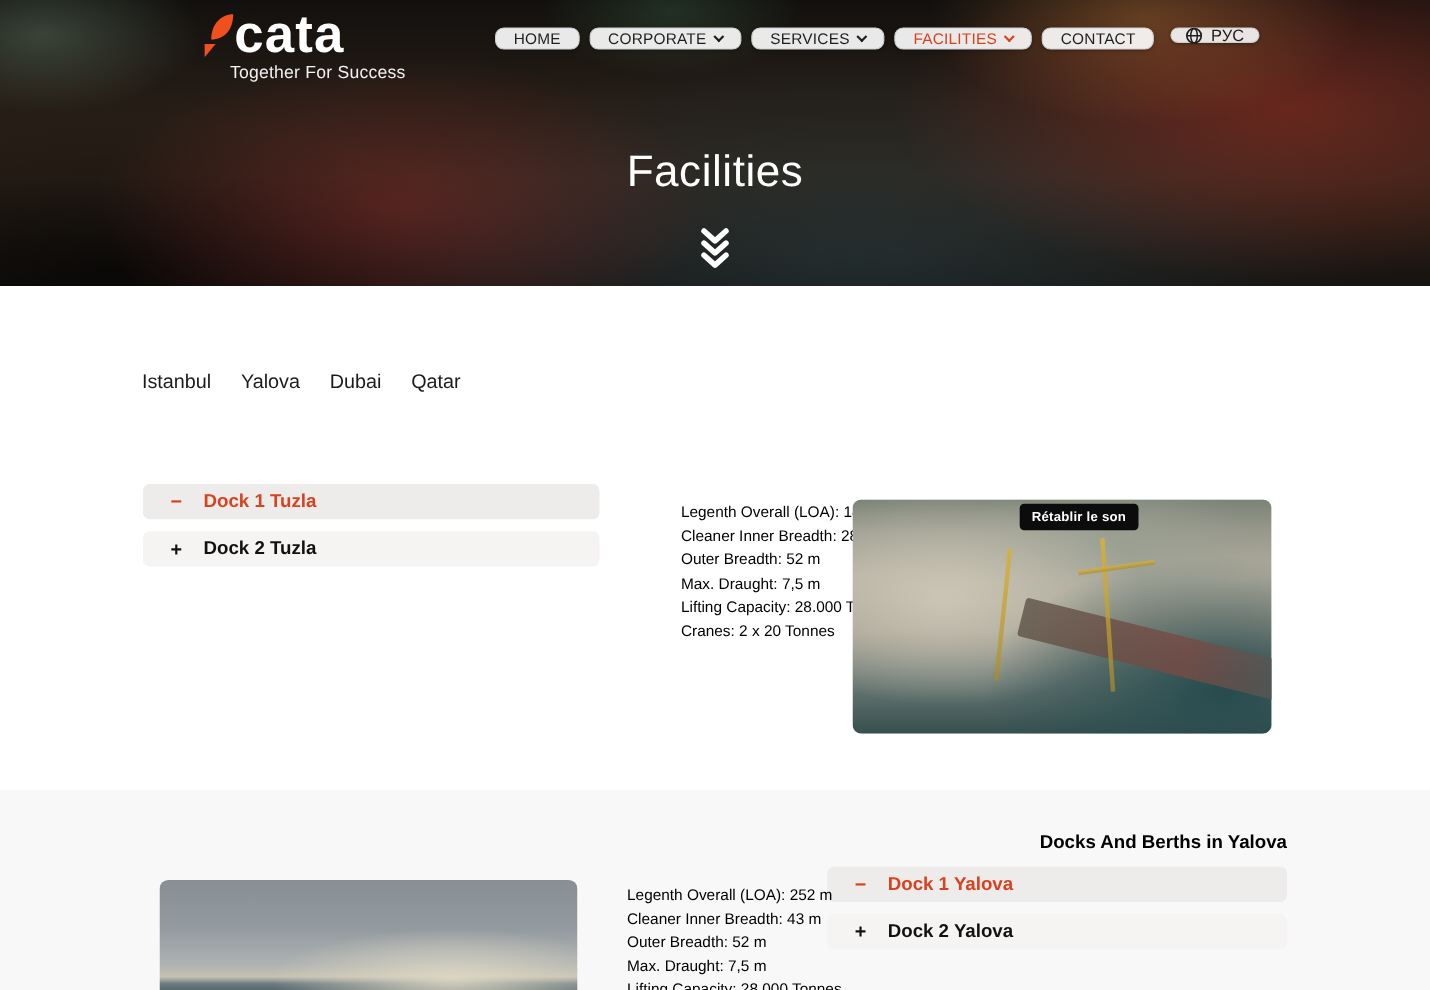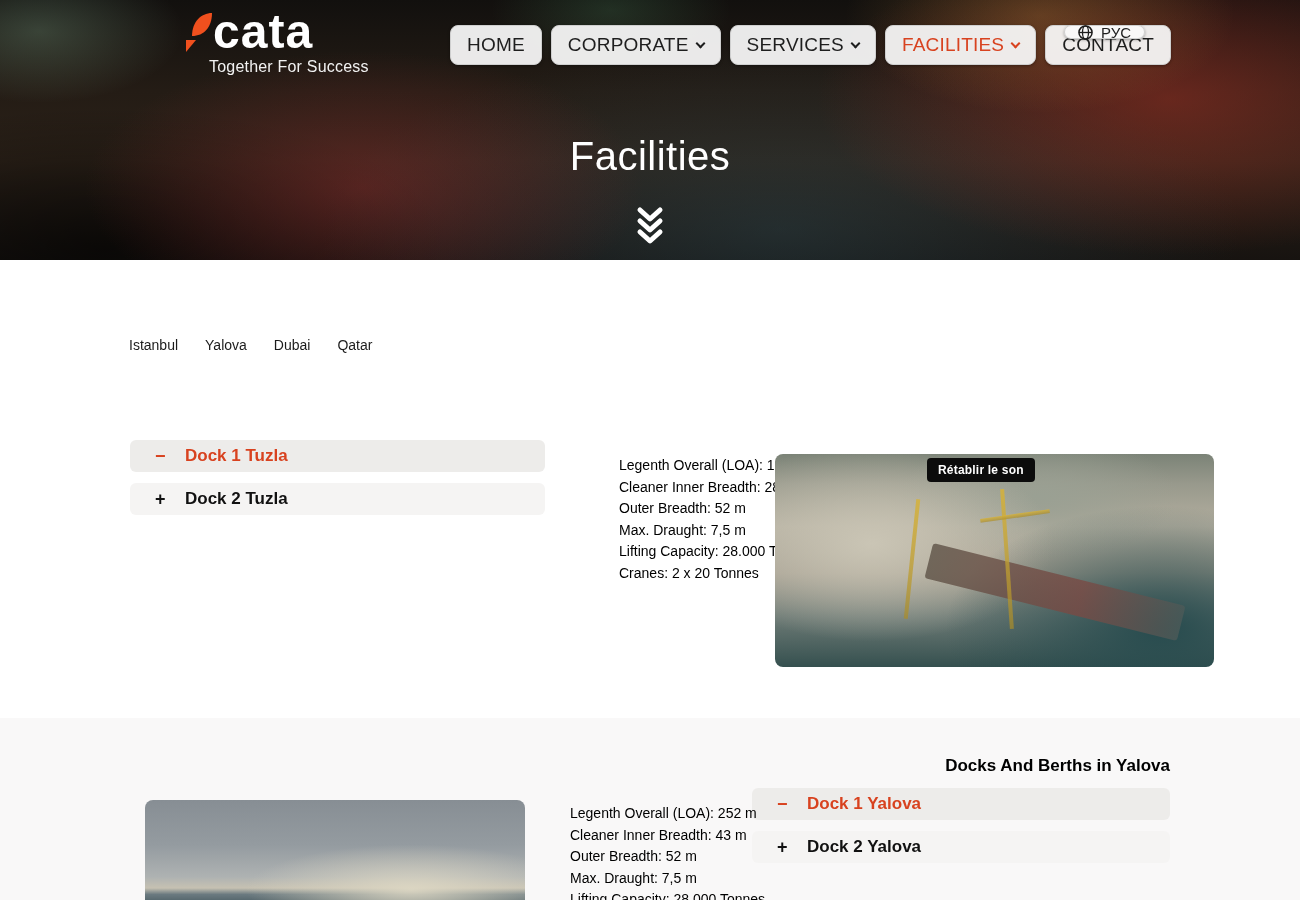--- a/index.html
+++ b/index.html
@@ -21,42 +21,42 @@
       linear-gradient(180deg, #12100e 0%, #241c15 35%, #2b2118 62%, #171310 100%);
   }
   .logo { position:absolute; left:183px; top:4px; color:#fff;text-align:right; }
   .logo-row { display:flex; align-items:flex-start; }
   .logo-mark { width:30px; height:46px; margin-top:6px; }
   .logo-word { font-size:48px; font-weight:700; letter-spacing:1px; line-height:56px; color:#fff; }
   .logo-tag { font-size:16px; font-weight:400; color:#f2f2f2; margin-top:-2px; margin-left:26px; letter-spacing:0.2px; }
 
   .nav { position:absolute; left:450px; top:25px; display:flex; gap:9px; }
   .nav-btn {
-    height:40px; display:flex; align-items:center; padding:0 16px;
+    height:20px; display:flex; align-items:center; padding:0 16px;
     background:rgba(250,250,250,0.93); border:1px solid #cfcfcf; border-radius:8px;
-    font-size:19px; color:#1e1e1e; letter-spacing:0.2px; cursor:pointer;
+    font-size:14px; color:#1e1e1e; letter-spacing:0.2px; cursor:pointer;
     box-shadow:0 1px 3px rgba(0,0,0,0.35); white-space:nowrap;
   }
   .nav-btn.active { color:#d8421f; }
   .chev { width:7px; height:7px; border-right:2px solid currentColor; border-bottom:2px solid currentColor;
           transform:rotate(45deg); display:inline-block; margin-left:8px; margin-top:-4px; }
 
   .lang-btn {
     position:absolute; left:1064px; top:25px; height:14px; display:flex; align-items:center; gap:8px;
     padding:0 13px; background:rgba(250,250,250,0.90); border:1px solid #cfcfcf; border-radius:8px;
     font-size:15px; color:#1e1e1e; cursor:pointer; box-shadow:0 1px 3px rgba(0,0,0,0.35);
   }
 
   .hero-title { position:absolute; left:0; top:134px; width:1300px; text-align:center;
     font-size:40px; font-weight:300; color:#fff; letter-spacing:0.5px; }
   .scroll-chevrons { position:absolute; left:634px; top:206px; cursor:pointer; }
 
   
   .tabs { position:absolute; left:129px; top:337px; display:flex; gap:27px; }
-  .tab { font-size:14px; color:#1b1b1b; font-weight:500; cursor:pointer; }
+  .tab { font-size:18px; color:#1b1b1b; font-weight:500; cursor:pointer; }
 
   
   .heading-ist { position:absolute; left:130px; top:406px; font-size:17px; font-weight:700; color:#000; }
 
   .accordion { position:absolute; width:415px; }
   .accordion-ist { left:130px; top:440px; }
   .acc-item {
     height:32px; border-radius:6px; display:flex; align-items:center;
     padding-left:25px; margin-bottom:11px; cursor:pointer;
   }
@@ -65,21 +65,21 @@
   .acc-icon { width:14px; font-size:18px; font-weight:700; margin-right:16px; line-height:1; }
   .acc-item.expanded .acc-icon, .acc-item.expanded .acc-label { color:#d8421f; }
   .acc-item.collapsed .acc-icon, .acc-item.collapsed .acc-label { color:#111; }
   .acc-label { font-size:17px; font-weight:600; }
 
   .specs { font-size:14px; color:#000; line-height:21.5px; }
   .specs-ist { position:absolute; left:587px; top:455px; }
   .spec b { font-weight:400;padding-left:32px; }
 
   .video {
-    position:absolute; left:775px; top:454px; width:439px; height:213px; border-radius:8px; overflow:hidden;
+    position:absolute; left:775px; top:454px; width:381px; height:213px; border-radius:8px; overflow:hidden;
     cursor:pointer;
     background:
       radial-gradient(300px 170px at 88% 82%, #274b4e, transparent 72%),
       radial-gradient(260px 140px at 22% 42%, #cac5b5, transparent 70%),
       radial-gradient(200px 90px at 60% 20%, #9aa093, transparent 70%),
       linear-gradient(180deg, #7b8377 0%, #98998c 14%, #b3ae9f 34%, #a39d8f 56%, #6e7b76 76%, #35504f 100%);
   }
   .crane { position:absolute; background:linear-gradient(180deg, rgba(214,178,58,0.85), rgba(170,140,40,0.7)); }
   .crane1 { left:135px; top:45px; width:4px; height:120px; transform:rotate(6deg); }
   .crane2 { left:230px; top:35px; width:4px; height:140px; transform:rotate(-4deg); }

